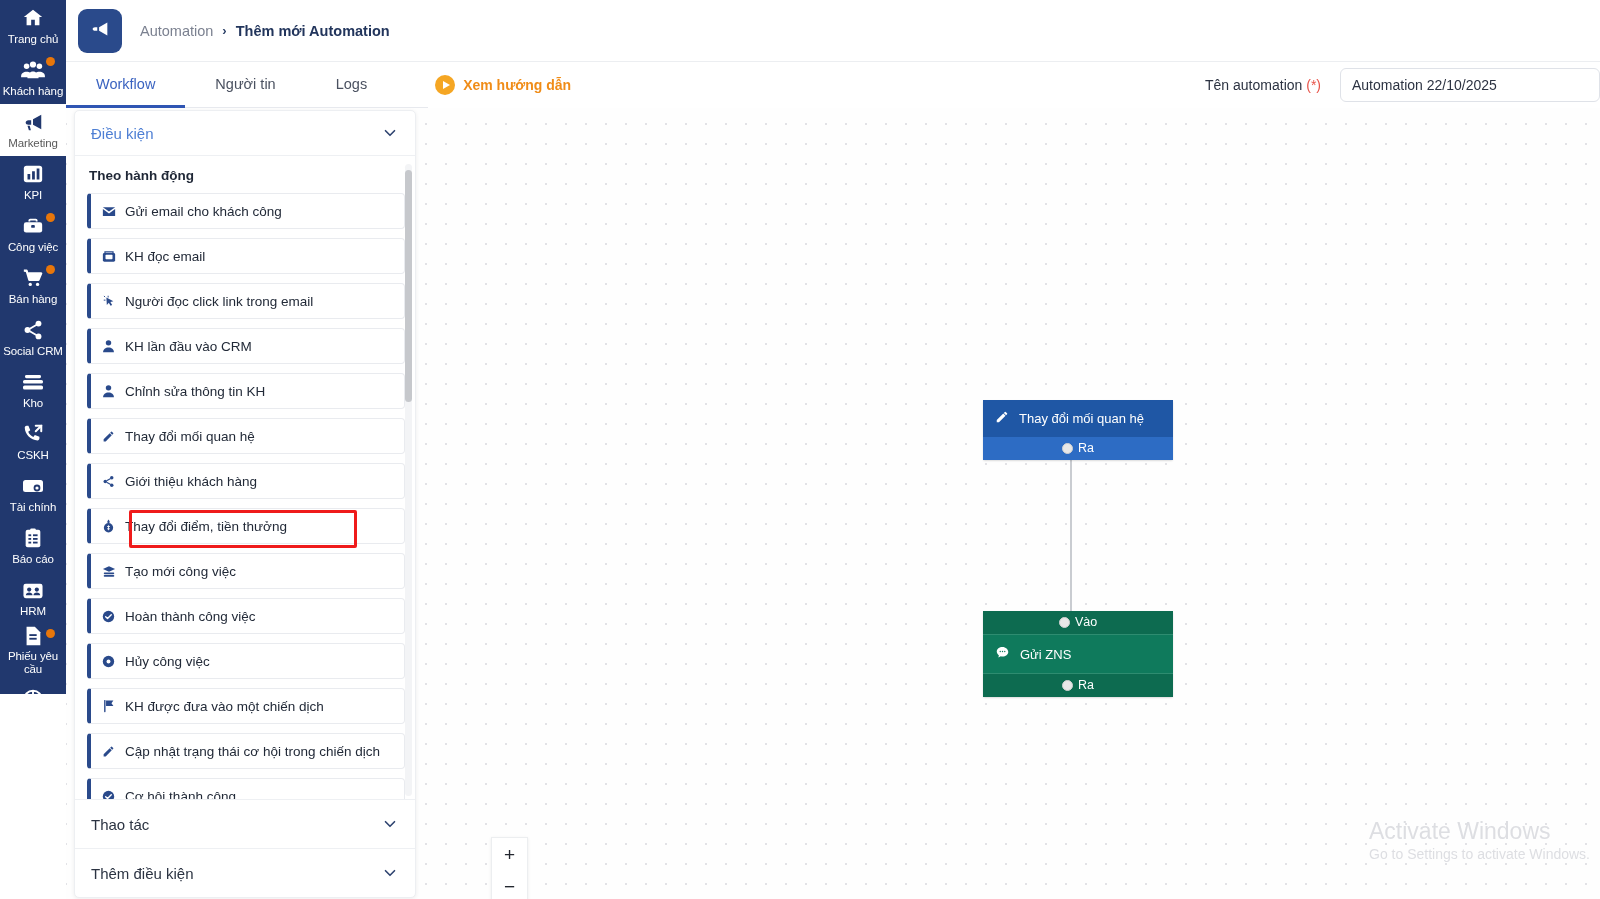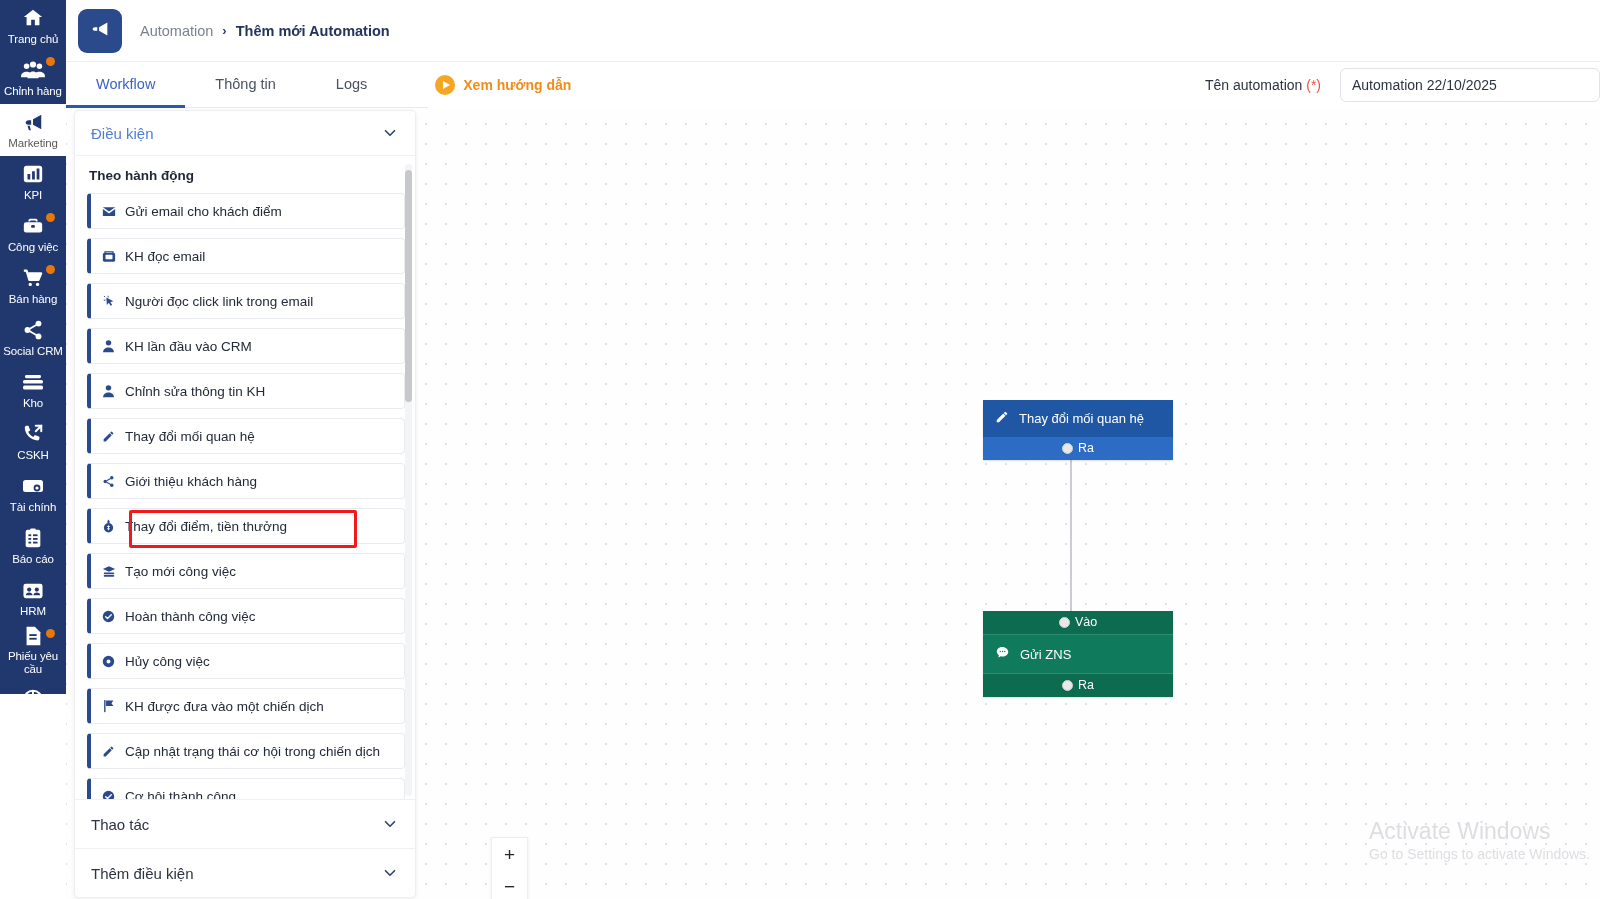--- a/index.html
+++ b/index.html
@@ -264,21 +264,21 @@
       <span class="nav-ico">
         <svg width="26" height="22" viewBox="0 0 28 24" fill="currentColor">
             <circle cx="7" cy="8" r="3"></circle>
             <circle cx="14" cy="6" r="3.4"></circle>
             <circle cx="21" cy="8" r="3"></circle>
             <path d="M1 19c0-3.3 2.7-5 6-5s6 1.7 6 5v1H1v-1z"></path>
             <path d="M15 19c0-3.3 2.7-5 6-5s6 1.7 6 5v1H15v-1z"></path>
             <path d="M8 20c0-4 2.7-6.5 6-6.5s6 2.5 6 6.5v1H8v-1z"></path>
           </svg>
       </span>
-      <span class="nav-label">Chỉnh hàng</span>
+      <span class="nav-label">Khách hàng</span>
     </a>
 
     <a class="nav-item active">
       <span class="nav-ico">
         <svg width="26" height="22" viewBox="0 0 24 24" fill="currentColor">
             <path d="M21 4v16l-9-5v-6l9-5zM10 10v5H7c-1.6 0-3-1.1-3-2.5S5.4 10 7 10h3zM6 16h2.4l1.3 5H7.5L6 16z"></path>
           </svg>
       </span>
       <span class="nav-label">Marketing</span>
     </a>
@@ -438,21 +438,21 @@
         <span class="crumb-root">Automation</span>
         <span class="crumb-sep">›</span>
         <span class="crumb-cur">Thêm mới Automation</span>
       </div>
     </header>
 
     <div class="tabsrow">
       <div class="tabs-underline"></div>
       <div class="tabs">
         <div class="tab active">Workflow</div>
-        <div class="tab">Thông tin</div>
+        <div class="tab">Người tin</div>
         <div class="tab">Logs</div>
       </div>
       <div class="guide">
         <span class="play-circle">
             <span class="tri"></span>
           </span>
         <span>Xem hướng dẫn</span>
       </div>
 
       <div class="autoname">
@@ -535,21 +535,21 @@
 
           <div class="cond-list">
 
             <div class="cond-item">
               <span class="cond-ico">
                 <svg width="14" height="11" viewBox="0 0 16 12" fill="currentColor">
                     <path d="M1 1h14l-7 5L1 1z"></path>
                     <path d="M1 3.2l7 5 7-5V11H1V3.2z"></path>
                   </svg>
               </span>
-              <span>Gửi email cho khách điểm</span>
+              <span>Gửi email cho khách công</span>
             </div>
 
             <div class="cond-item">
               <span class="cond-ico">
                 <svg width="14" height="13" viewBox="0 0 16 14" fill="currentColor">
                     <rect x="1" y="3" width="14" height="10" rx="1.6"></rect>
                     <path d="M3.4 3V1.6h9.2V3" stroke="currentColor" stroke-width="1.4" fill="none"></path>
                     <rect x="4" y="5" width="8" height="5" rx="0.8" fill="#fff"></rect>
                   </svg>
               </span>

